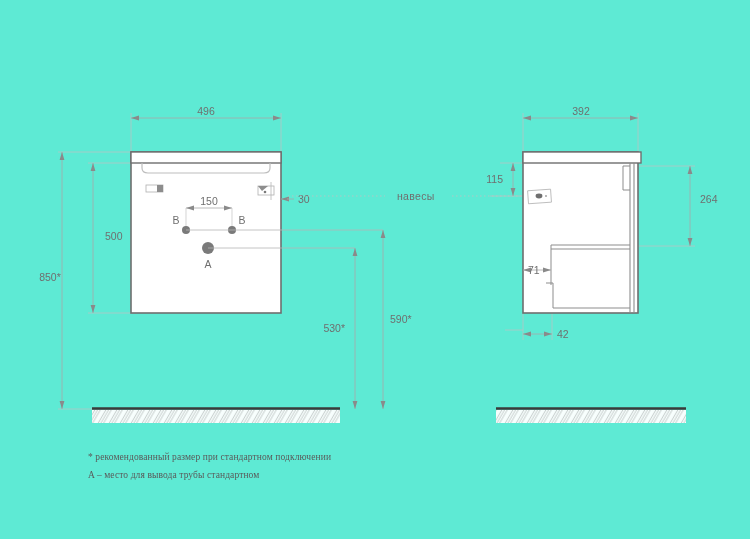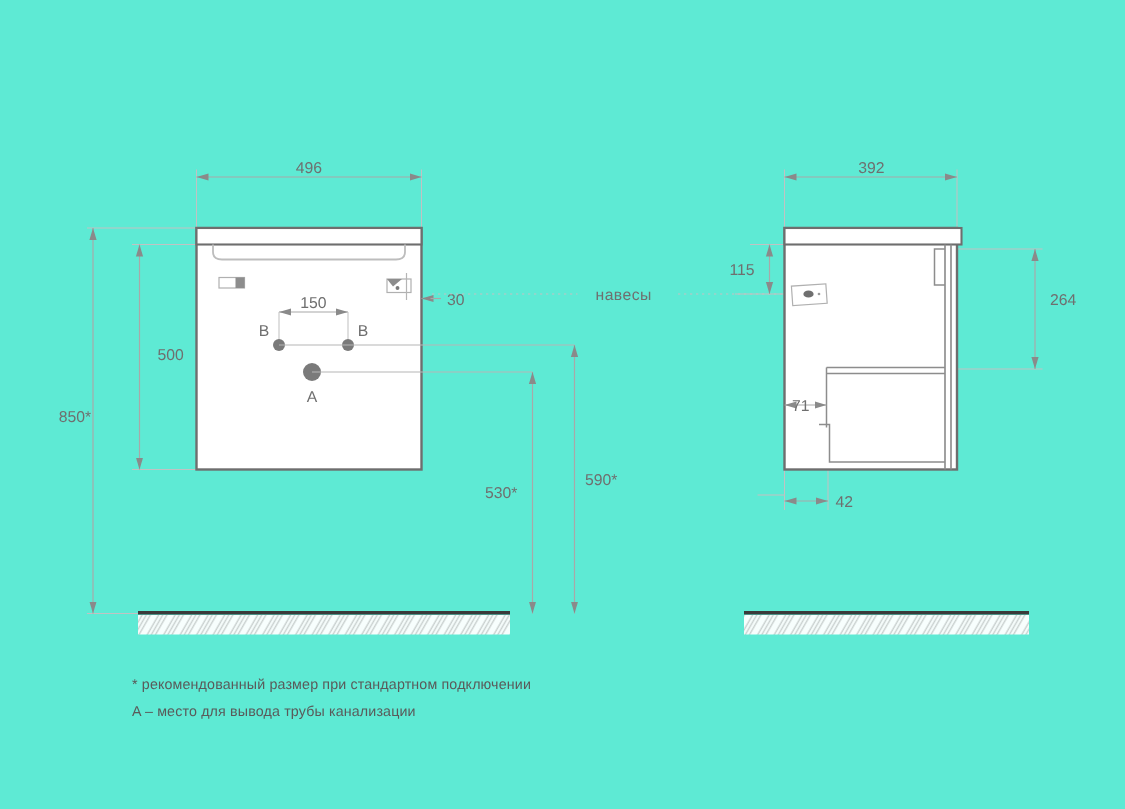--- a/index.html
+++ b/index.html
@@ -22,21 +22,21 @@
     width: 750px;
     height: 539px;
   }
   .legend {
     position: absolute;
     left: 88px;
     top: 448px;
     width: 420px;
   }
   .legend-line {
-    font-family: Liberation Sans, sans-serif;
+    font-family: Liberation Serif, serif;
     font-size: 9.5px;
     color: #5a5a5a;
     line-height: 18px;
     white-space: nowrap;
     letter-spacing: 0.1px;
   }
   svg text {
     font-family: "Liberation Sans", sans-serif;
     fill: #6b6b6b;
     font-size: 10.5px;
@@ -240,16 +240,16 @@
 
       <g>
         <rect x="496" y="410" width="190" height="13" fill="url(#hatchPat)" opacity="0.95"></rect>
         <line x1="496" y1="408.5" x2="686" y2="408.5" stroke="#3a3a3a" stroke-width="2.4"></line>
       </g>
     </g>
   </svg>
 
   <div class="legend">
     <div class="legend-line">* рекомендованный размер при стандартном подключении</div>
-    <div class="legend-line">A – место для вывода трубы канализации</div>
+    <div class="legend-line">A – место для вывода трубы стандартном</div>
   </div>
 
 </div>
 
 </body></html>

